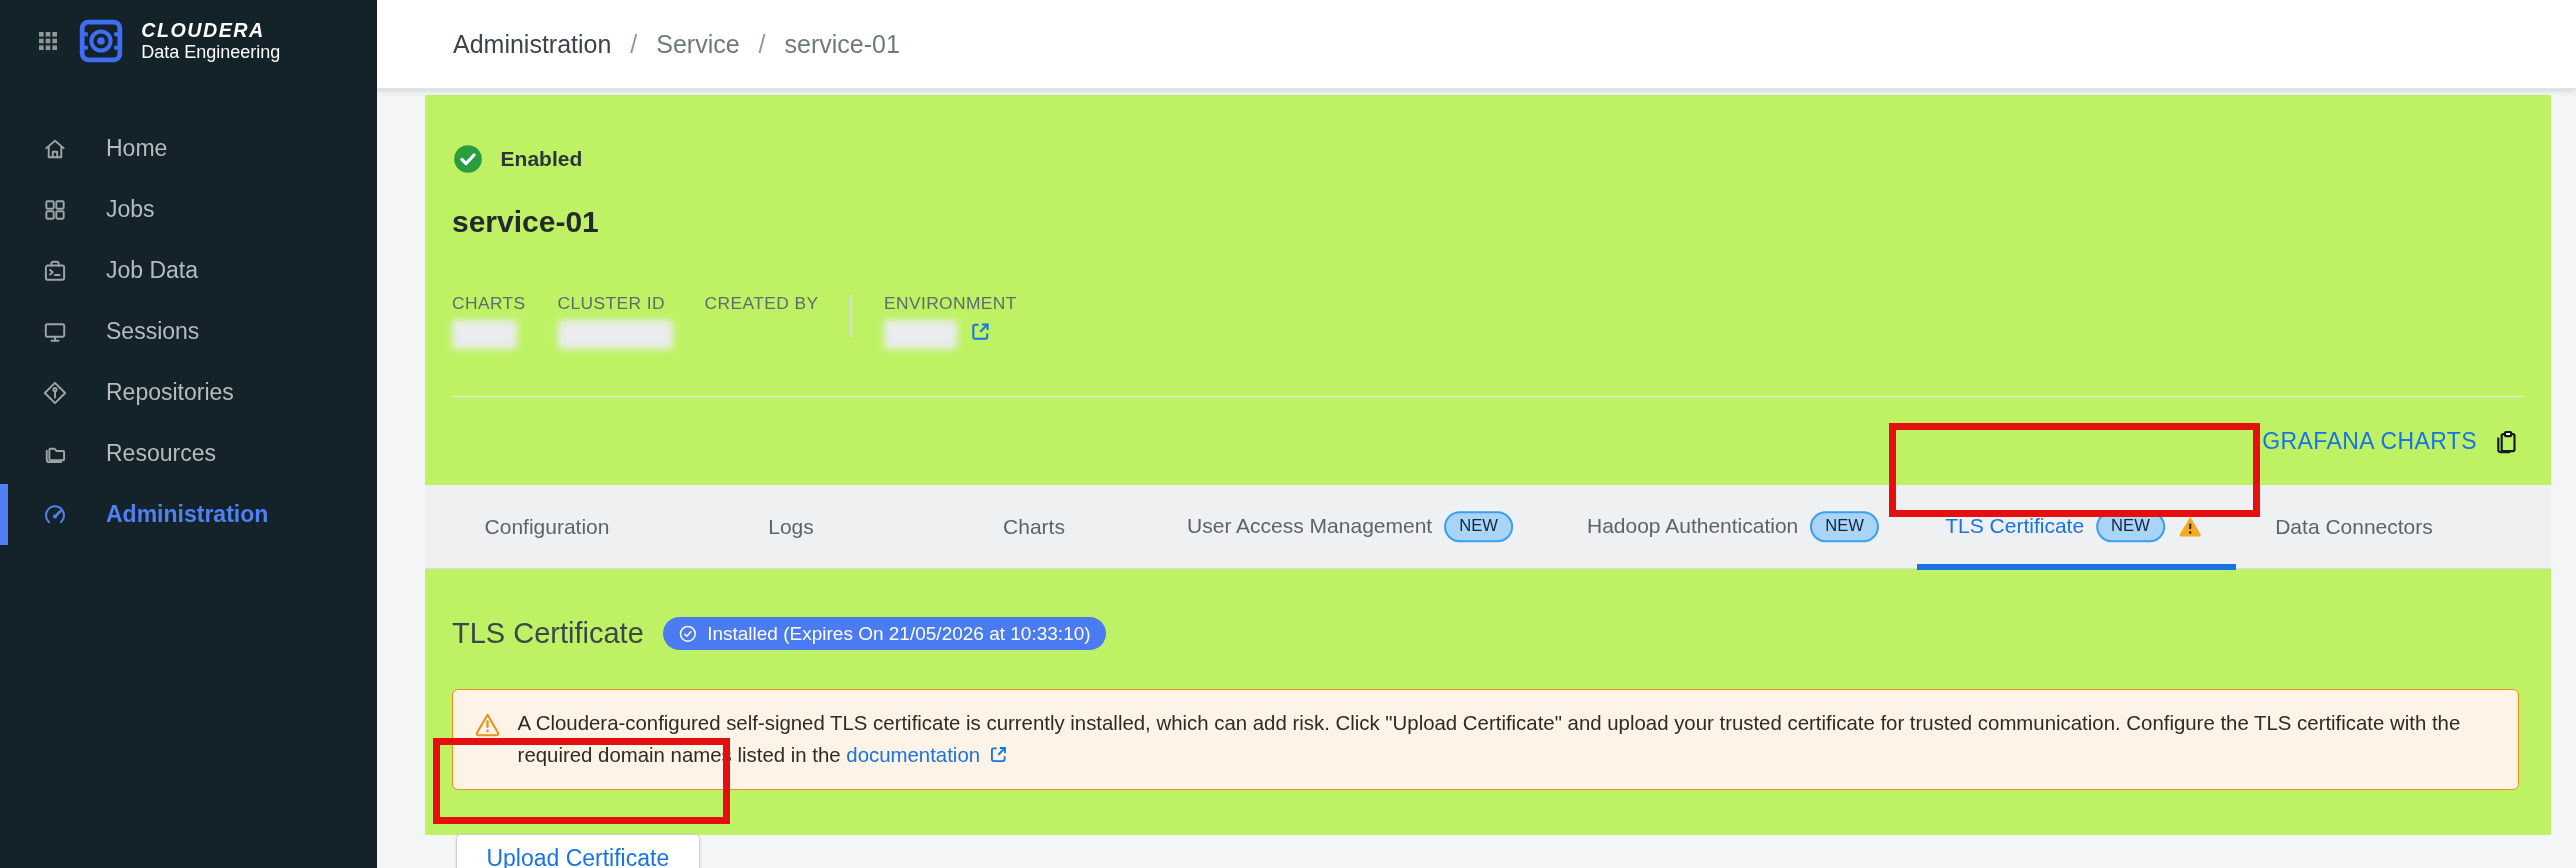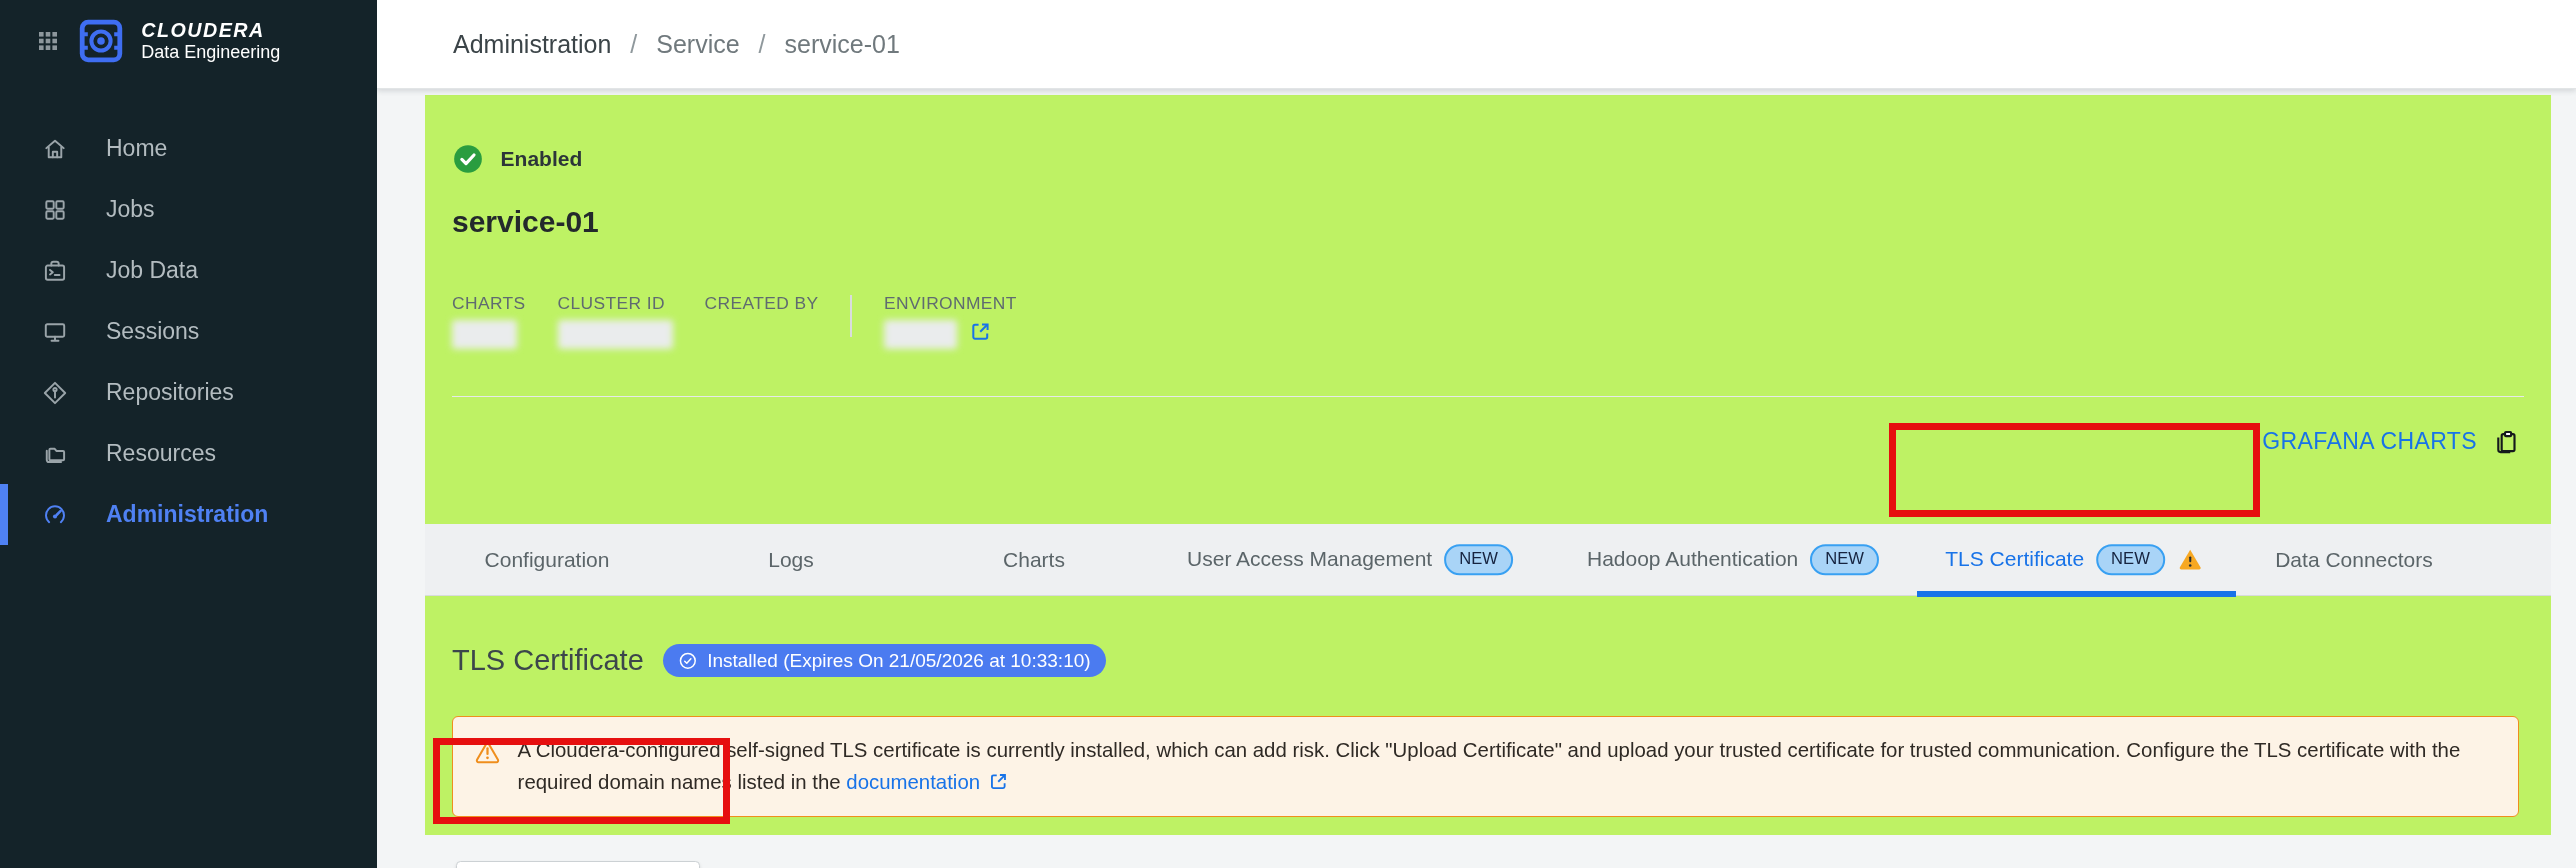--- a/index.html
+++ b/index.html
@@ -60,21 +60,21 @@
   .field .f-label{font-size:17.4px;color:#5f6b70;letter-spacing:0.4px;white-space:nowrap;}
   .blob{margin-top:6px;height:29px;border-radius:3px;background:#eaeced;filter:blur(3.8px);}
   .blob.w1{width:65px;}.blob.w2{width:115px;}.blob.w3{width:73px;}
   .vdivider{width:1.5px;height:42px;background:#d9dcdd;margin-top:1.5px;}
   .env-val{display:flex;align-items:center;gap:12px;}
   .divider{border:none;border-top:1.5px solid #e6e9ea;margin:47px 27px 0 27px;}
   .grafana-row{height:88px;display:flex;align-items:center;justify-content:flex-end;padding-right:32px;gap:15px;}
   .grafana-link{color:var(--accent-blue);font-size:23px;letter-spacing:0.4px;text-decoration:none;cursor:pointer;}
   .copy-icon{color:#15191c;display:inline-flex;cursor:pointer;}
   
-  .tabbar{position:relative;height:72px;background:var(--tabbar-bg);border-bottom:1.5px solid #d8dbdc;margin-top:39px;}
+  .tabbar{position:relative;height:84px;background:var(--tabbar-bg);border-bottom:1.5px solid #d8dbdc;}
   .tab{position:absolute;top:50%;transform:translate(-50%,-50%);display:flex;align-items:center;gap:12px;
     font-size:21px;color:var(--text-mid);white-space:nowrap;cursor:pointer;}
   .tab:nth-child(1){left:122px;}
   .tab:nth-child(2){left:366px;}
   .tab:nth-child(3){left:609px;}
   .tab:nth-child(4){left:925px;}
   .tab:nth-child(5){left:1308px;}
   .tab:nth-child(6){left:1649px;}
   .tab:nth-child(7){left:1929px;}
   .tab.active{color:var(--accent-blue);}

